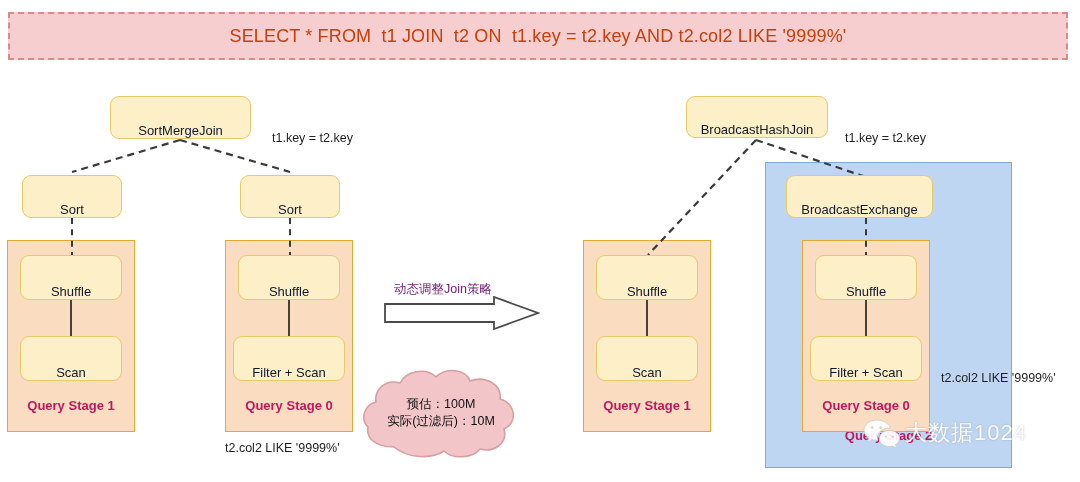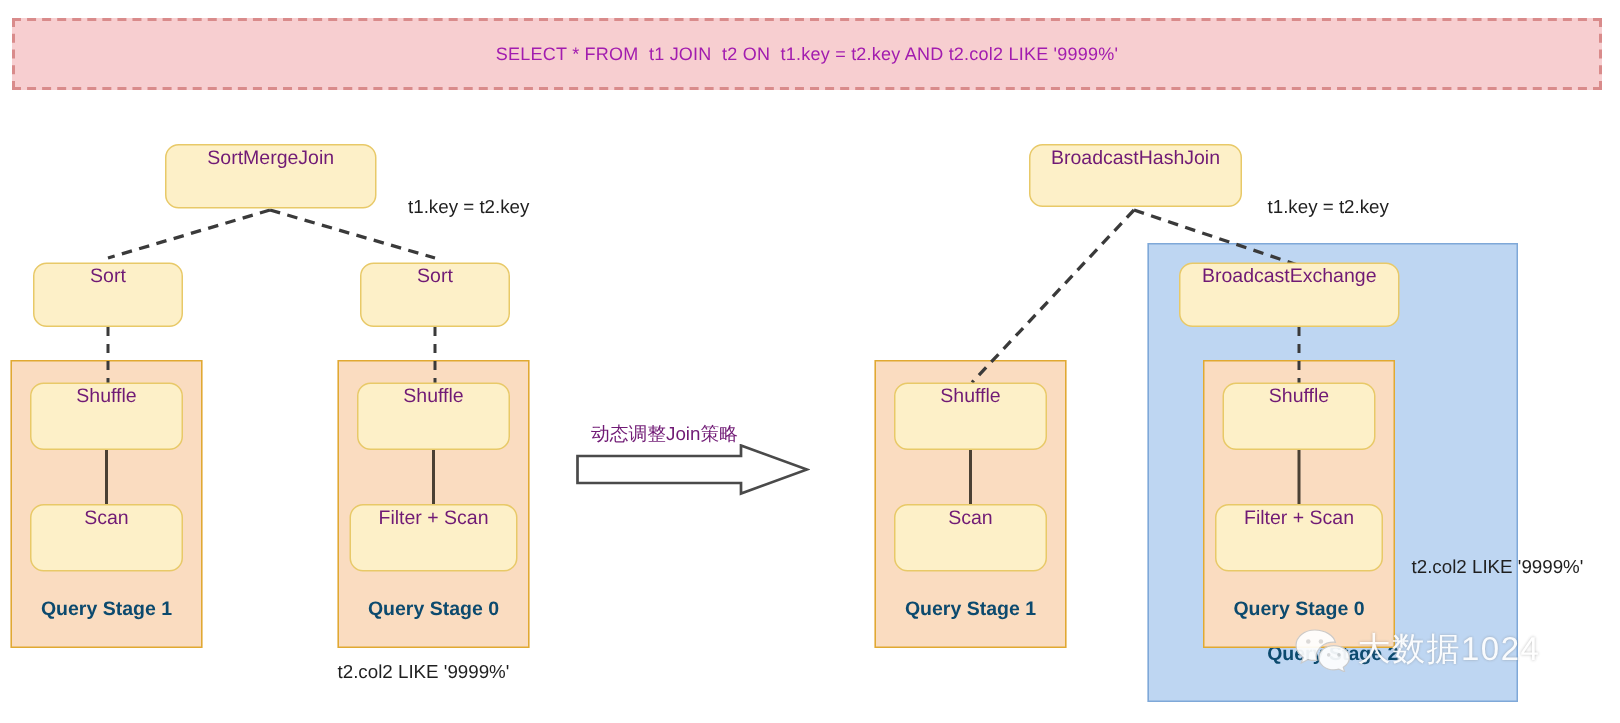--- a/index.html
+++ b/index.html
@@ -12,41 +12,41 @@
   #canvas{position:relative;width:1080px;height:482px;}
 
   
   .sql-banner{
     position:absolute;left:8px;top:12px;width:1060px;height:48px;
     background:#f7ced0;border:2px dashed #d98b8b;
     box-sizing:border-box;
     display:flex;align-items:center;justify-content:center;
   }
   .sql-banner .sql-text{
-    font-size:12px;color:#a21caf;letter-spacing:.15px;white-space:pre;
+    font-size:18px;color:#c2410c;letter-spacing:.15px;white-space:pre;
   }
 
   
   .node{
     position:absolute;box-sizing:border-box;
     background:#fdf0c8;border:1.4px solid #e8c968;border-radius:9px;
-    display:flex;align-items:flex-start;justify-content:center;
-    font-size:13px;color:#701a75;
+    display:flex;align-items:flex-end;justify-content:center;
+    font-size:13px;color:#0f172a;
     z-index:4;
   }
 
   
   .stage{
     position:absolute;box-sizing:border-box;
     background:#fadcc0;border:1.8px solid #e0a932;
     z-index:2;
   }
   .stage-label{
     position:absolute;left:0;right:0;bottom:18px;
-    text-align:center;font-size:13px;font-weight:bold;color:#0c4a6e;
+    text-align:center;font-size:13px;font-weight:bold;color:#be185d;
     z-index:6;
   }
 
   
   .stage-blue{
     position:absolute;box-sizing:border-box;
     background:#bed6f2;border:1.5px solid #7fa8d8;
     z-index:1;
   }
   .stage-blue .stage-label{bottom:24px;}
@@ -147,20 +147,39 @@
   </div>
   <div class="anno" style="left:225px;top:421px;">t2.col2 LIKE '9999%'</div>
 
   <div class="arrow-label">动态调整Join策略</div>
   <div class="arrow-wrap">
     <svg width="156" height="36" viewBox="0 0 156 36">
       <polygon points="1,8 110,8 110,1 154,17 110,33 110,26 1,26" fill="#ffffff" stroke="#4a4a4a" stroke-width="1.8"></polygon>
     </svg>
   </div>
 
+  <div class="cloud-wrap">
+    <svg width="162" height="96" viewBox="0 0 162 96">
+      <path d="M34 82
+               C14 82 6 72 8 62
+               C0 54 4 40 16 37
+               C14 24 26 14 40 18
+               C46 6 66 2 76 12
+               C86 2 106 4 110 16
+               C126 10 142 20 140 34
+               C156 38 158 58 144 64
+               C148 78 134 88 120 84
+               C112 94 92 94 84 86
+               C72 94 48 94 34 82 Z" fill="#f2c6c8" stroke="#d99ea1" stroke-width="1.6"></path>
+    </svg>
+    <div class="cloud-text">
+      <span>预估：100M</span>
+      <span>实际(过滤后)：10M</span>
+    </div>
+  </div>
 
   <div class="node" style="left:686px;top:96px;width:142px;height:42px;">
     <span>BroadcastHashJoin</span>
   </div>
   <div class="anno" style="left:845px;top:111px;">t1.key = t2.key</div>
 
   <div class="stage-blue" style="left:765px;top:162px;width:247px;height:306px;">
     <div class="stage-label">Query Stage 2</div>
   </div>
 

